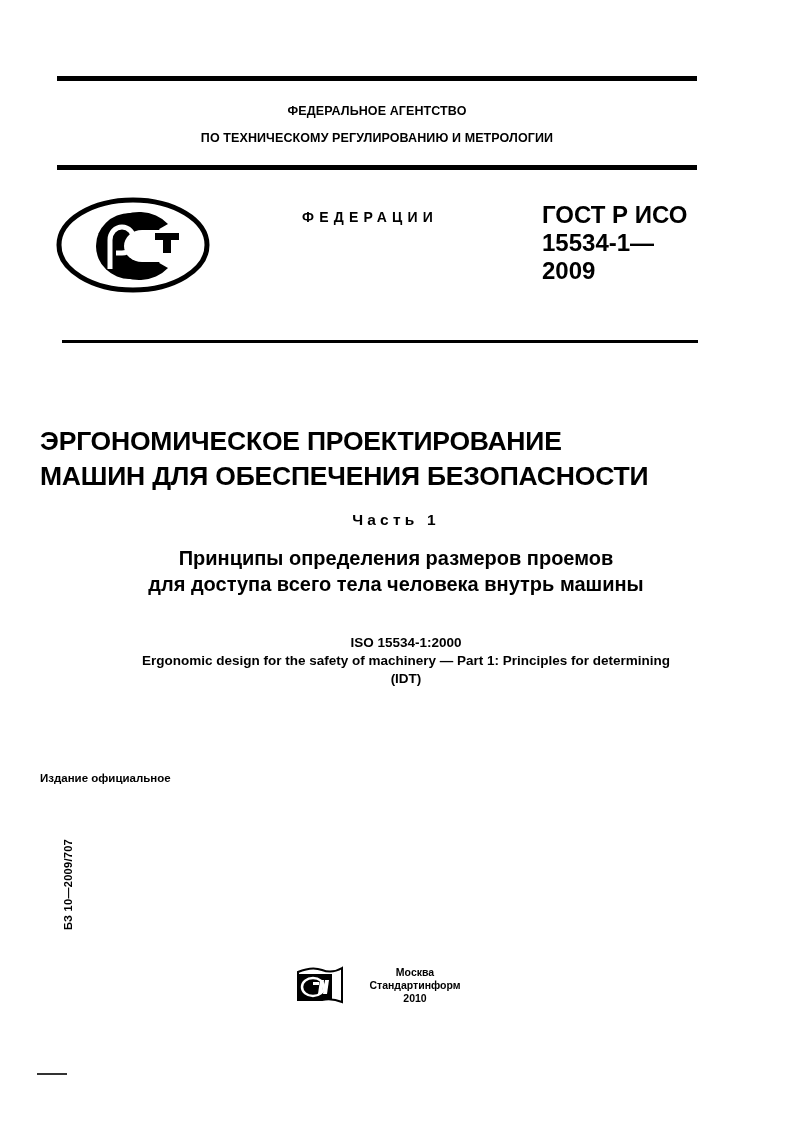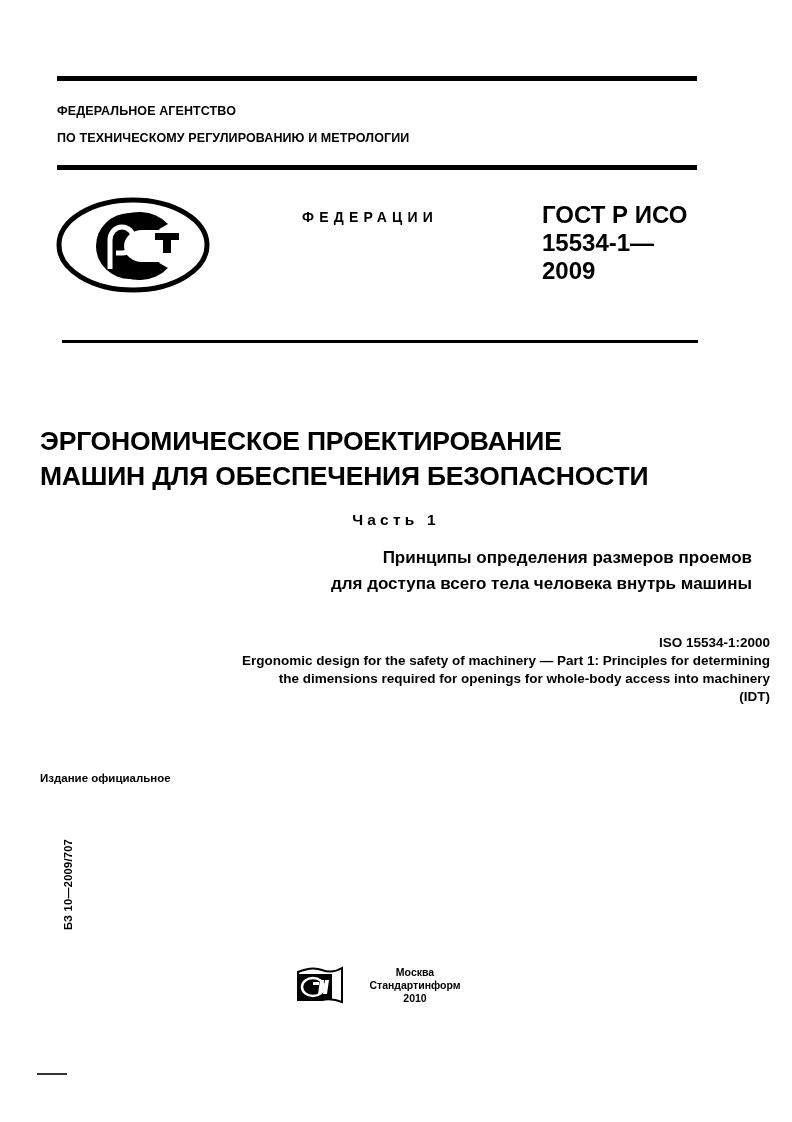--- a/index.html
+++ b/index.html
@@ -2,46 +2,46 @@
 <html><head>
   <meta charset="utf-8">
   <style>
     html, body { margin: 0; padding: 0; background: #ffffff; }
     body {
       width: 792px; height: 1122px; position: relative; overflow: hidden;
       font-family: "Liberation Sans", sans-serif; color: #000;
     }
     .abs { position: absolute; }
     .rule { position: absolute; background: #000; }
-    .center { text-align: left; }
+    .center { text-align: center; }
     .agency {
       left: 57px; width: 640px; font-weight: bold; font-size: 12.5px; letter-spacing: 0.1px;
     }
     .nat {
       left: 250px; width: 240px; font-weight: bold; font-size: 14px;
       letter-spacing: 5.2px; line-height: 22px; text-align: center;
     }
     .gost {
       left: 542px; top: 201px; font-weight: bold; font-size: 24px; line-height: 28px;
     }
     .title {
       left: 40px; width: 712px; top: 424px; font-weight: bold; font-size: 26.5px;
       line-height: 35px; text-align: left; letter-spacing: -0.2px;
     }
     .part {
       left: 40px; width: 712px; top: 511px; font-weight: bold; font-size: 15.5px;
       letter-spacing: 4.2px; text-align: center;
     }
     .subtitle {
-      left: 40px; width: 712px; top: 545px; font-weight: bold; font-size: 17px;
-      line-height: 26px; text-align: right;
+      left: 40px; width: 712px; top: 545px; font-weight: bold; font-size: 20px;
+      line-height: 26px; text-align: center;
     }
     .iso {
-      left: 58px; width: 712px; top: 634px; font-weight: bold; font-size: 13.5px;
-      line-height: 18px; text-align: right;
+      left: 50px; width: 712px; top: 634px; font-weight: bold; font-size: 13.5px;
+      line-height: 18px; text-align: center;
     }
     .edition {
       left: 40px; width: 712px; top: 772px; font-weight: bold; font-size: 11.5px; 
     }
     .vertical {
       left: 62px; top: 930px; transform-origin: left top; transform: rotate(-90deg);
       font-weight: bold; font-size: 11px; white-space: nowrap; letter-spacing: 0.3px;
     }
     .pub {
       left: 350px; width: 130px; top: 966px; font-weight: bold; font-size: 10.5px;
@@ -91,21 +91,20 @@
 </div>
 <div class="abs part">Часть 1</div>
 <div class="abs subtitle">
   <div>Принципы определения размеров проемов</div>
   <div>для доступа всего тела человека внутрь машины</div>
 </div>
 
 <div class="abs iso">
   <div>ISO 15534-1:2000</div>
   <div>Ergonomic design for the safety of machinery — Part 1:  Principles for determining</div>
-  <div>the dimensions required for openings for whole-body access into machinery</div>
   <div>(IDT)</div>
 </div>
 
 <div class="abs edition">Издание официальное</div>
 
 <div class="abs vertical">БЗ  10—2009/707</div>
 
 <div class="abs" style="left:296px; top:964px; width:50px; height:40px;">
   <svg width="50" height="40" viewBox="0 0 50 40">
     <path d="M2 8 Q16 2 26 6 Q36 10 46 4 L46 38 Q36 34 26 36 L2 36 Z" fill="#fff" stroke="#000" stroke-width="2"></path>

